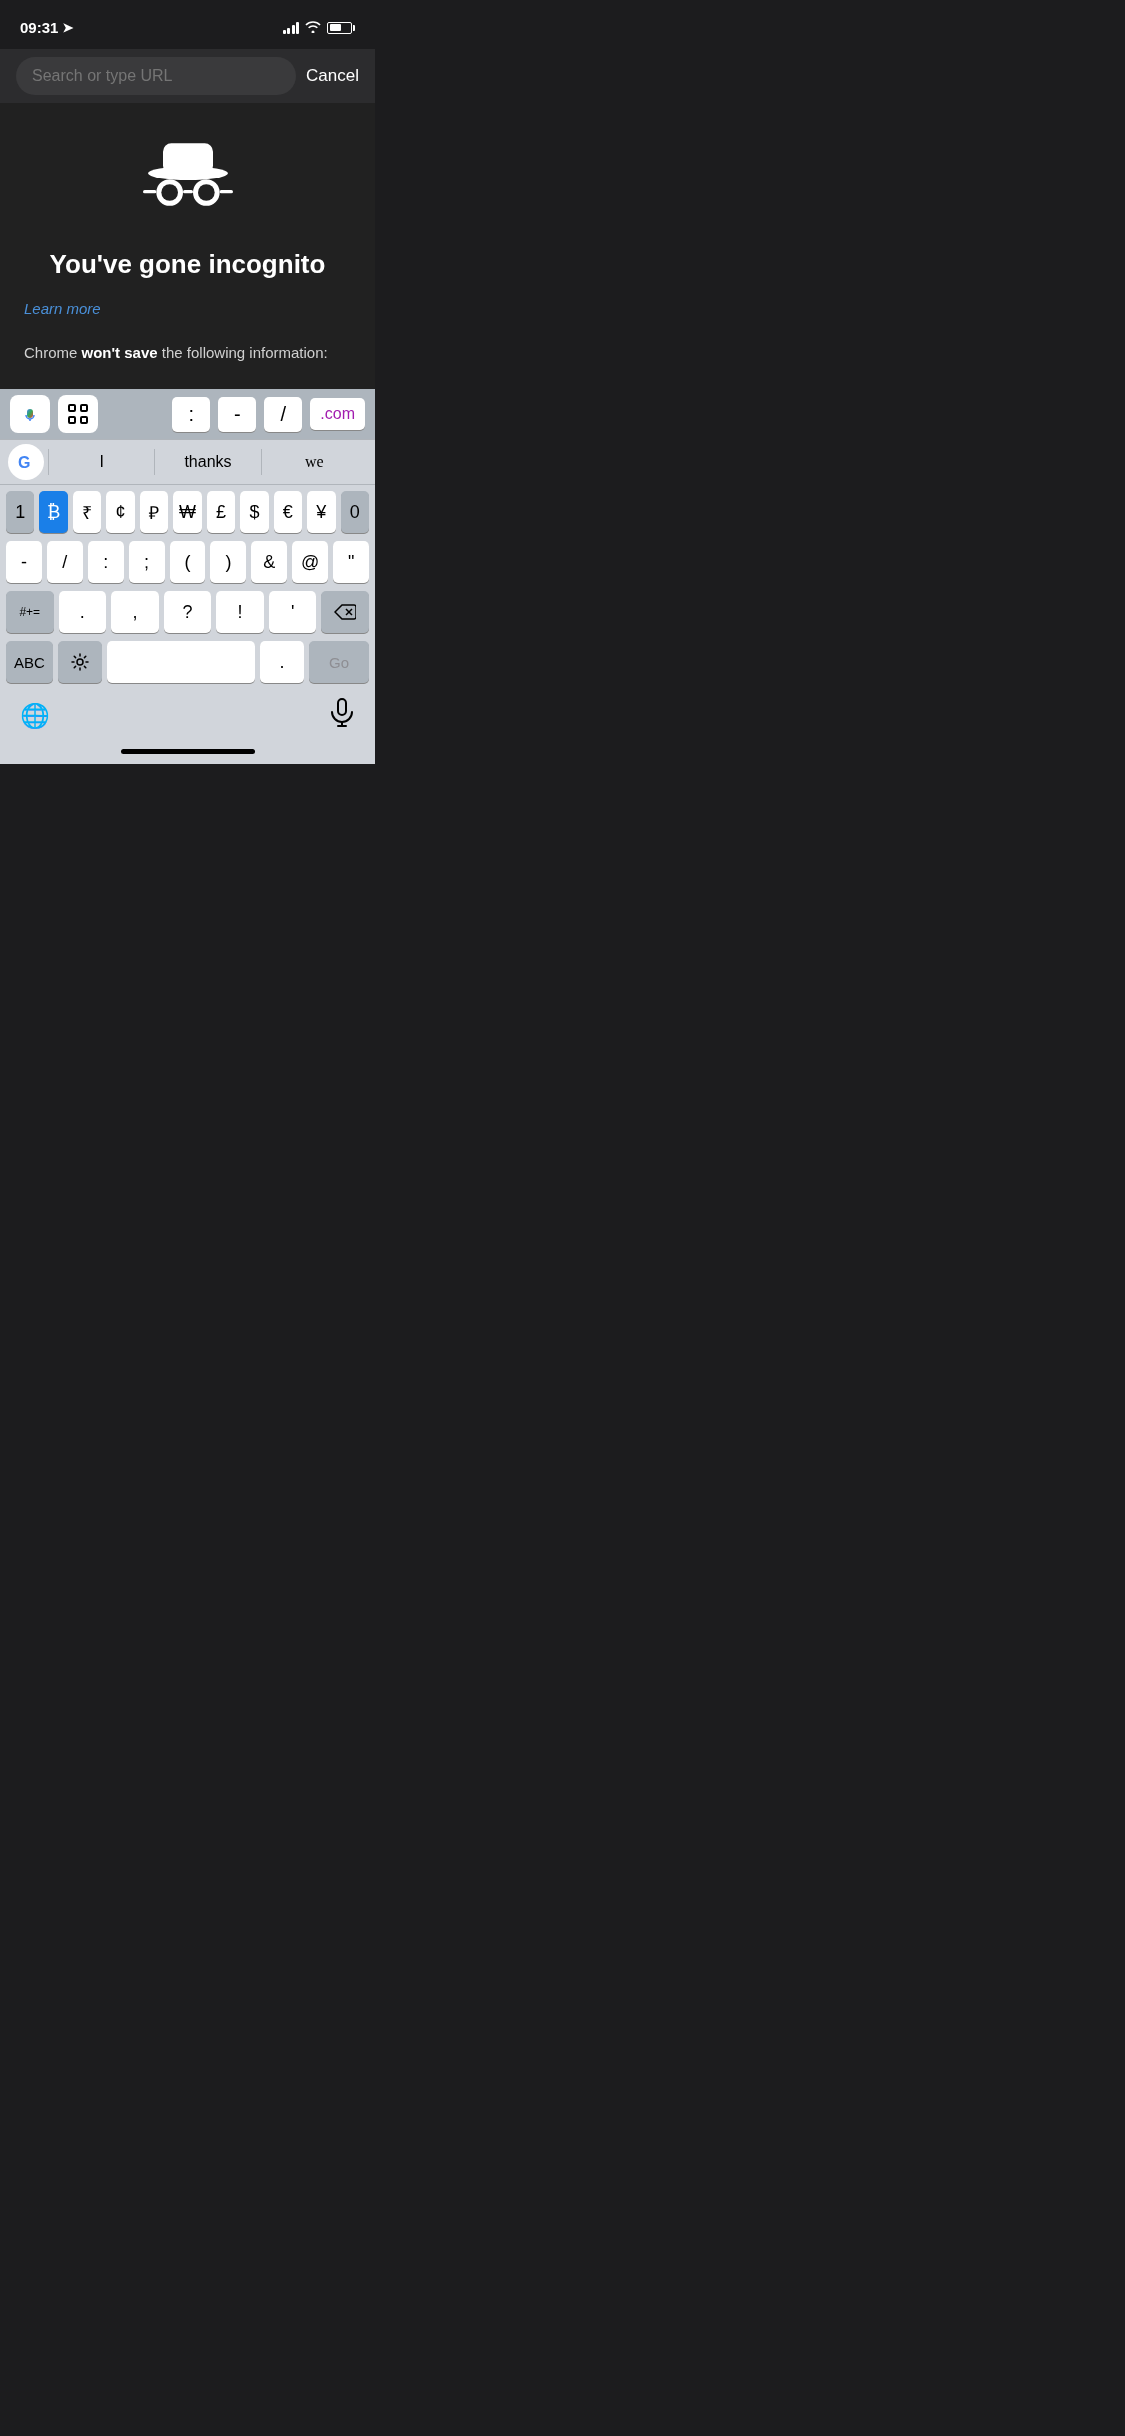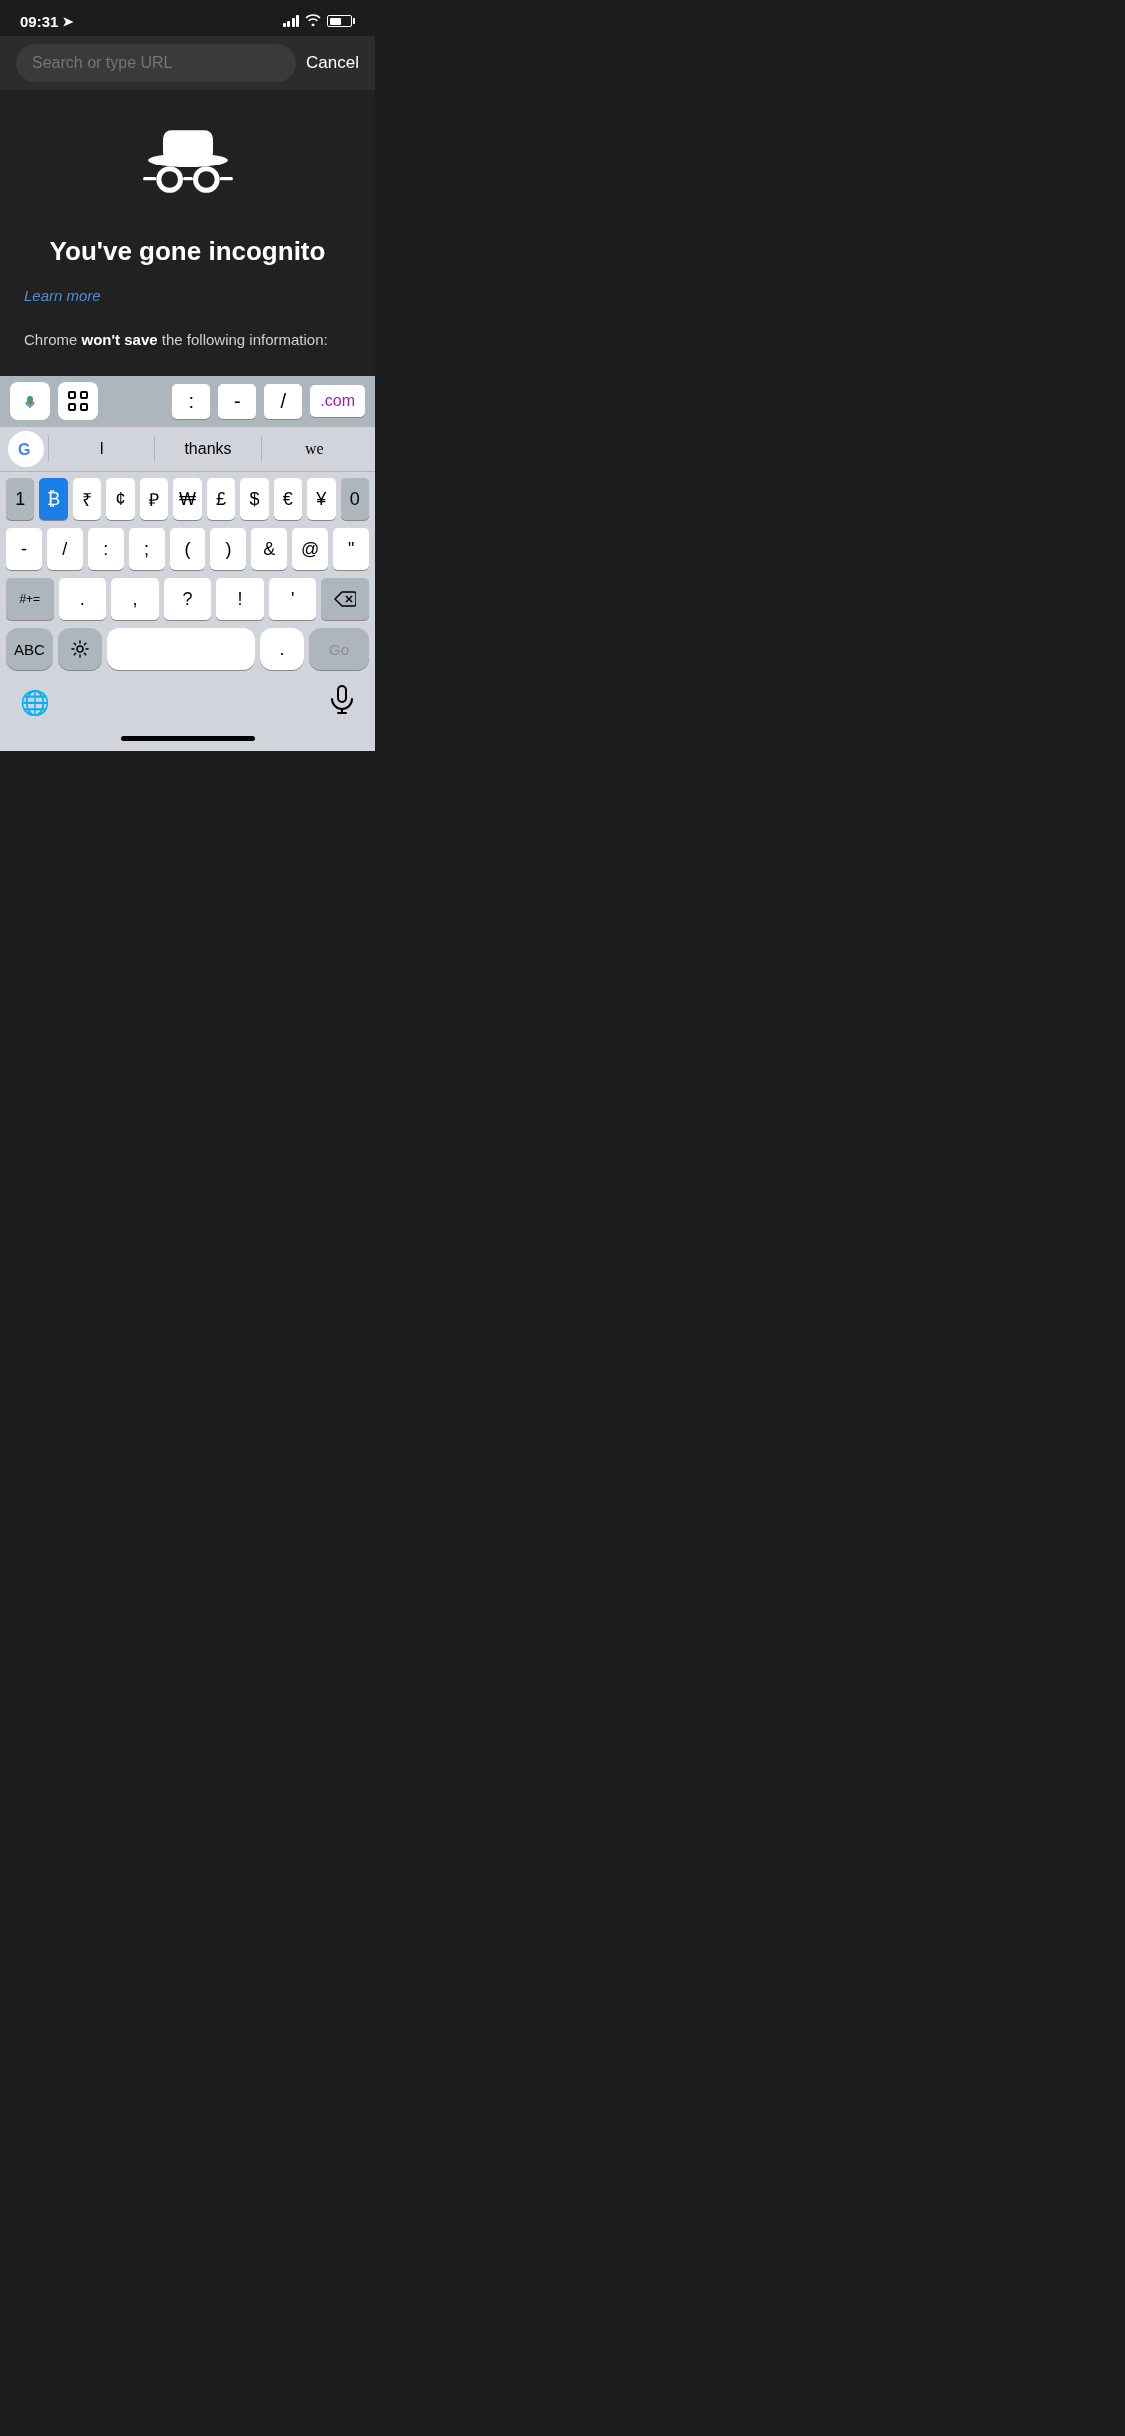--- a/index.html
+++ b/index.html
@@ -13,21 +13,21 @@
       overflow-x: hidden;
     }
 
     
     .status-bar {
       background: #1c1c1e;
       display: flex;
       justify-content: space-between;
       align-items: center;
       padding: 14px 20px 8px 20px;
-      height: 36px;
+      height: 49px;
     }
     .status-time {
       font-size: 15px;
       font-weight: 600;
       color: #fff;
       display: flex;
       align-items: center;
       gap: 4px;
     }
     .status-icons {
@@ -298,21 +298,21 @@
 
     
     .bottom-row {
       display: flex;
       gap: 5px;
       margin-bottom: 4px;
       padding: 0 2px;
     }
     .bottom-key {
       background: #adb5bd;
-      border-radius: 12px;
+      border-radius: 5px;
       height: 42px;
       display: flex;
       align-items: center;
       justify-content: center;
       font-size: 15px;
       color: #000;
       cursor: pointer;
       box-shadow: 0 1px 0 #888;
       font-weight: 500;
     }

